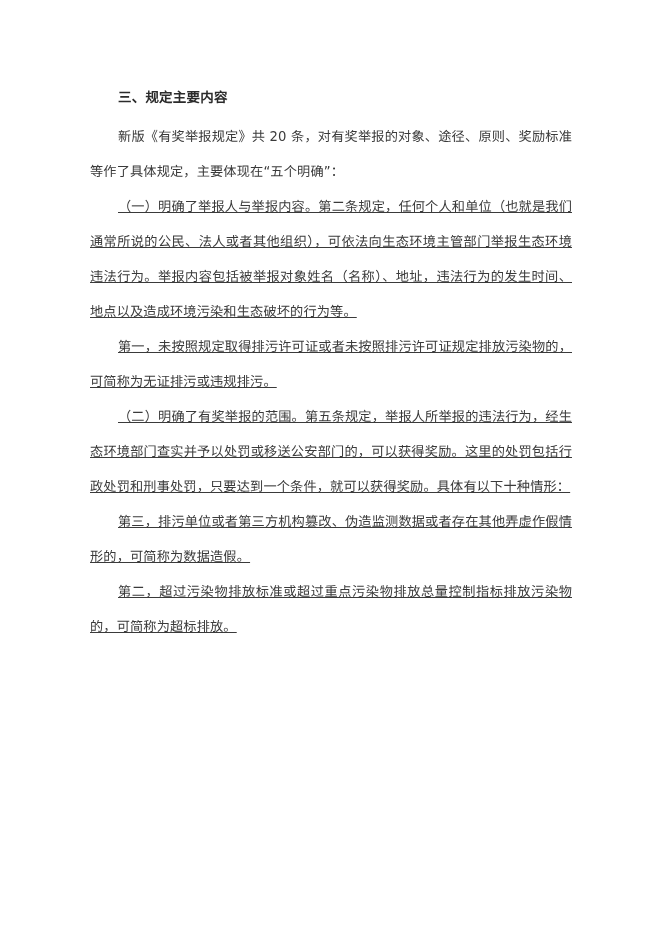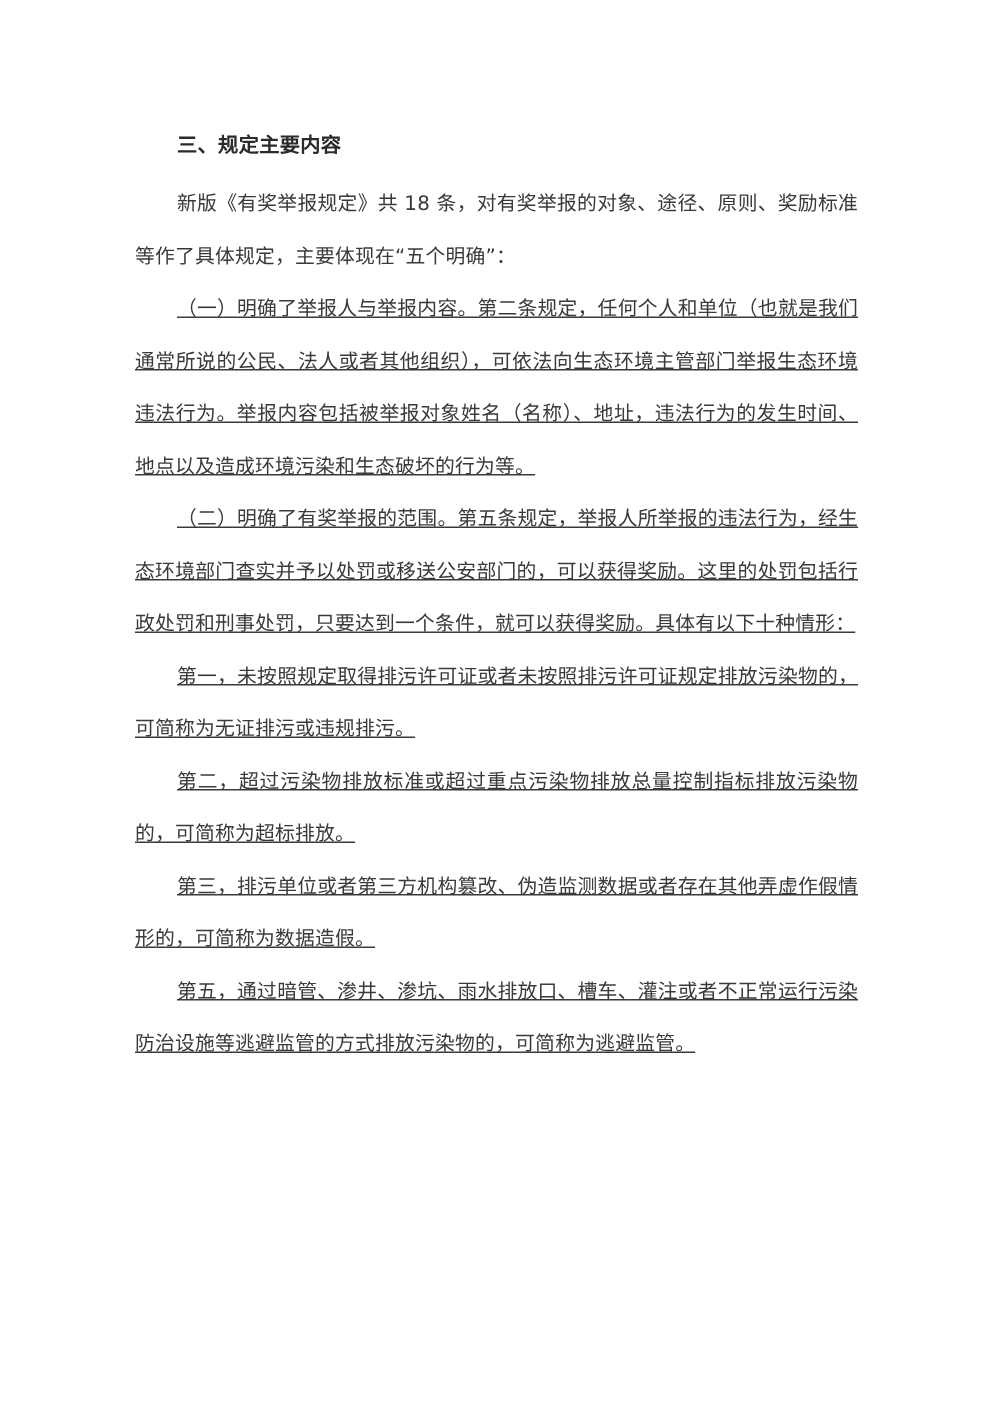--- a/index.html
+++ b/index.html
@@ -51,30 +51,29 @@
   }
 </style>
 </head>
 <body>
 
 <div class="page">
   <div class="content">
 
     <h1 class="heading">三、规定主要内容</h1>
 
-    <p class="para">新版《有奖举报规定》共 18 条，对有奖举报的对象、途径、原则、奖励标准等作了具体规定，主要体现在“五个明确”：</p>
+    <p class="para">新版《有奖举报规定》共 20 条，对有奖举报的对象、途径、原则、奖励标准等作了具体规定，主要体现在“五个明确”：</p>
 
     <p class="para">（一）明确了举报人与举报内容。第二条规定，任何个人和单位（也就是我们通常所说的公民、法人或者其他组织），可依法向生态环境主管部门举报生态环境违法行为。举报内容包括被举报对象姓名（名称）、地址，违法行为的发生时间、地点以及造成环境污染和生态破坏的行为等。</p>
 
+    <p class="para">第一，未按照规定取得排污许可证或者未按照排污许可证规定排放污染物的，可简称为无证排污或违规排污。</p>
+
     <p class="para">（二）明确了有奖举报的范围。第五条规定，举报人所举报的违法行为，经生态环境部门查实并予以处罚或移送公安部门的，可以获得奖励。这里的处罚包括行政处罚和刑事处罚，只要达到一个条件，就可以获得奖励。具体有以下十种情形：</p>
 
-    <p class="para">第一，未按照规定取得排污许可证或者未按照排污许可证规定排放污染物的，可简称为无证排污或违规排污。</p>
+    <p class="para">第三，排污单位或者第三方机构篡改、伪造监测数据或者存在其他弄虚作假情形的，可简称为数据造假。</p>
 
     <p class="para">第二，超过污染物排放标准或超过重点污染物排放总量控制指标排放污染物的，可简称为超标排放。</p>
 
-    <p class="para">第三，排污单位或者第三方机构篡改、伪造监测数据或者存在其他弄虚作假情形的，可简称为数据造假。</p>
 
-
-    <p class="para">第五，通过暗管、渗井、渗坑、雨水排放口、槽车、灌注或者不正常运行污染防治设施等逃避监管的方式排放污染物的，可简称为逃避监管。</p>
 
 
   </div>
 </div>
 
 </body></html>

